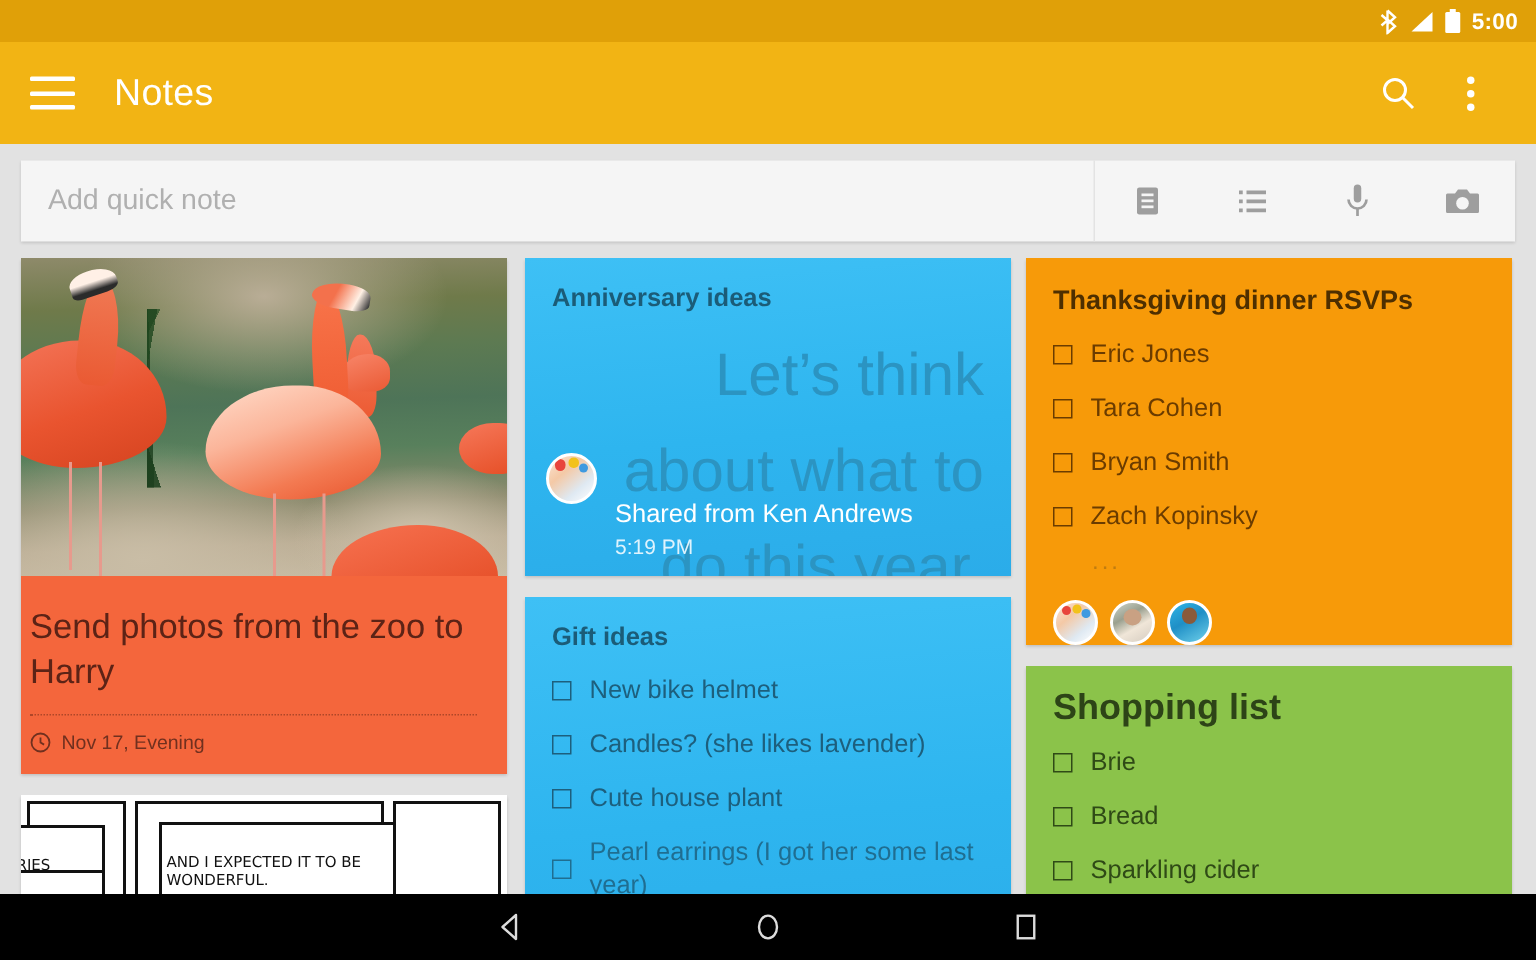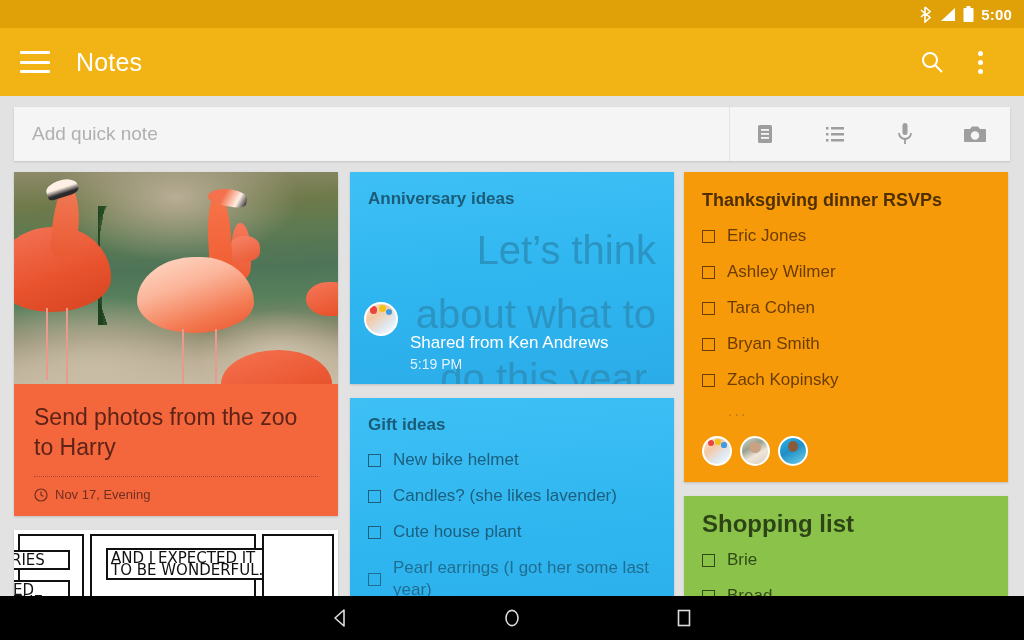--- a/index.html
+++ b/index.html
@@ -95,21 +95,21 @@
   .f3 { left: 66%; top: 30%; width: 10%; height: 12%;
         background: linear-gradient(160deg,#f8866a,#ea5a34); border-radius: 60% 50% 40% 40%; }
   .f3n { left: 67%; top: 24%; width: 6%; height: 26%;
         background: linear-gradient(180deg,#f5795a,#ec5b33); border-radius: 45% 55% 30% 30% / 55% 55% 25% 25%; }
   .f4 { left: 64%; top: 84%; width: 34%; height: 26%;
         background: linear-gradient(160deg,#f77251,#e34a22); border-radius: 52% 48% 40% 40% / 62% 62% 30% 30%; }
   .f5 { left: 90%; top: 52%; width: 14%; height: 16%;
         background: linear-gradient(160deg,#f6785a,#e54d24); border-radius: 50% 40% 40% 50%; }
   .leg { position: absolute; width: 2px; background: #e79a8d; }
 
-  .note-body { padding: 18px 20px 14px 20px; }
+  .note-body { padding: 18px 20px 14px 6px; }
   .note-title { font-size: 23px; line-height: 30px; color: #5c2316; font-weight: normal; }
   .dotted { border-top: 1px dotted rgba(90,30,15,.45); margin: 14px 0 10px 0; }
   .reminder { display: flex; align-items: center; gap: 7px; font-size: 13px; color: #70301f; }
 
   
   .card-blue { background: linear-gradient(175deg,#3ec0f5 0%, #2eb5ef 55%, #2bace9 100%); }
   .card-title-dark { font-size: 17px; font-weight: bold; color: #1b5c78; line-height: 22px; }
   .big-body { font-size: 40px; line-height: 64px; color: #2b94c2; margin-top: 8px; word-wrap: break-word; text-align: right; }
   .share-strip {
     position: absolute; left: 0; right: 0; bottom: 0;
@@ -144,22 +144,22 @@
   .av-row { display: flex; gap: 8px; padding-top: 16px; }
 
   
   .card-green { background: #8bc34a; }
   .card-title-gr { font-size: 24px; font-weight: bold; color: #2d4417; line-height: 24px; }
 
   
   .comic { background: #ffffff; height: 120px; position: relative; overflow: hidden; display: flex; gap: 6px; padding: 4px; }
   .panel { border: 2px solid #111; background: #fff; position: relative; flex: 1; }
   .bubble { position: absolute; border: 2px solid #111; background: #fff;
-            font-family: "DejaVu Sans", sans-serif; font-size: 15px; line-height: 12px; color: #111;
-            padding: 2px 3px; }
+            font-family: "DejaVu Sans", sans-serif; font-size: 10px; line-height: 12px; color: #111;
+            padding: 20px 3px; }
   .blob { position: absolute; width: 36px; height: 36px; border-radius: 50%; background: #111; }
 
   .navbar {
     position: absolute; left: 0; bottom: 0; width: 1024px; height: 44px; background: #000000;
     display: flex; align-items: center; justify-content: center; gap: 120px;
   }
   .nav-btn { width: 52px; height: 44px; display: flex; align-items: center; justify-content: center; cursor: pointer; }
 </style>
 </head>
 <body>
@@ -336,30 +336,26 @@
         <div class="avatar av-a" style="width:34px;height:34px;position:absolute;left:14px;bottom:6px;">
             <i></i>
           </div>
       </div>
 
     </div>
 
     <div class="col col-3">
 
       <div class="card card-orange">
-        <div style="padding:16px 18px 16px 18px;">
+        <div style="padding:16px 18px 0 18px;">
           <div class="card-title-or">Thanksgiving dinner RSVPs</div>
           <div style="margin-top:6px;">
             <div class="list-item orange-li">
               <span class="cbox"></span>
               <span class="li-text">Eric Jones</span>
-            </div>
-            <div class="list-item orange-li">
-              <span class="cbox"></span>
-              <span class="li-text">Ashley Wilmer</span>
             </div>
             <div class="list-item orange-li">
               <span class="cbox"></span>
               <span class="li-text">Tara Cohen</span>
             </div>
             <div class="list-item orange-li">
               <span class="cbox"></span>
               <span class="li-text">Bryan Smith</span>
             </div>
             <div class="list-item orange-li">

